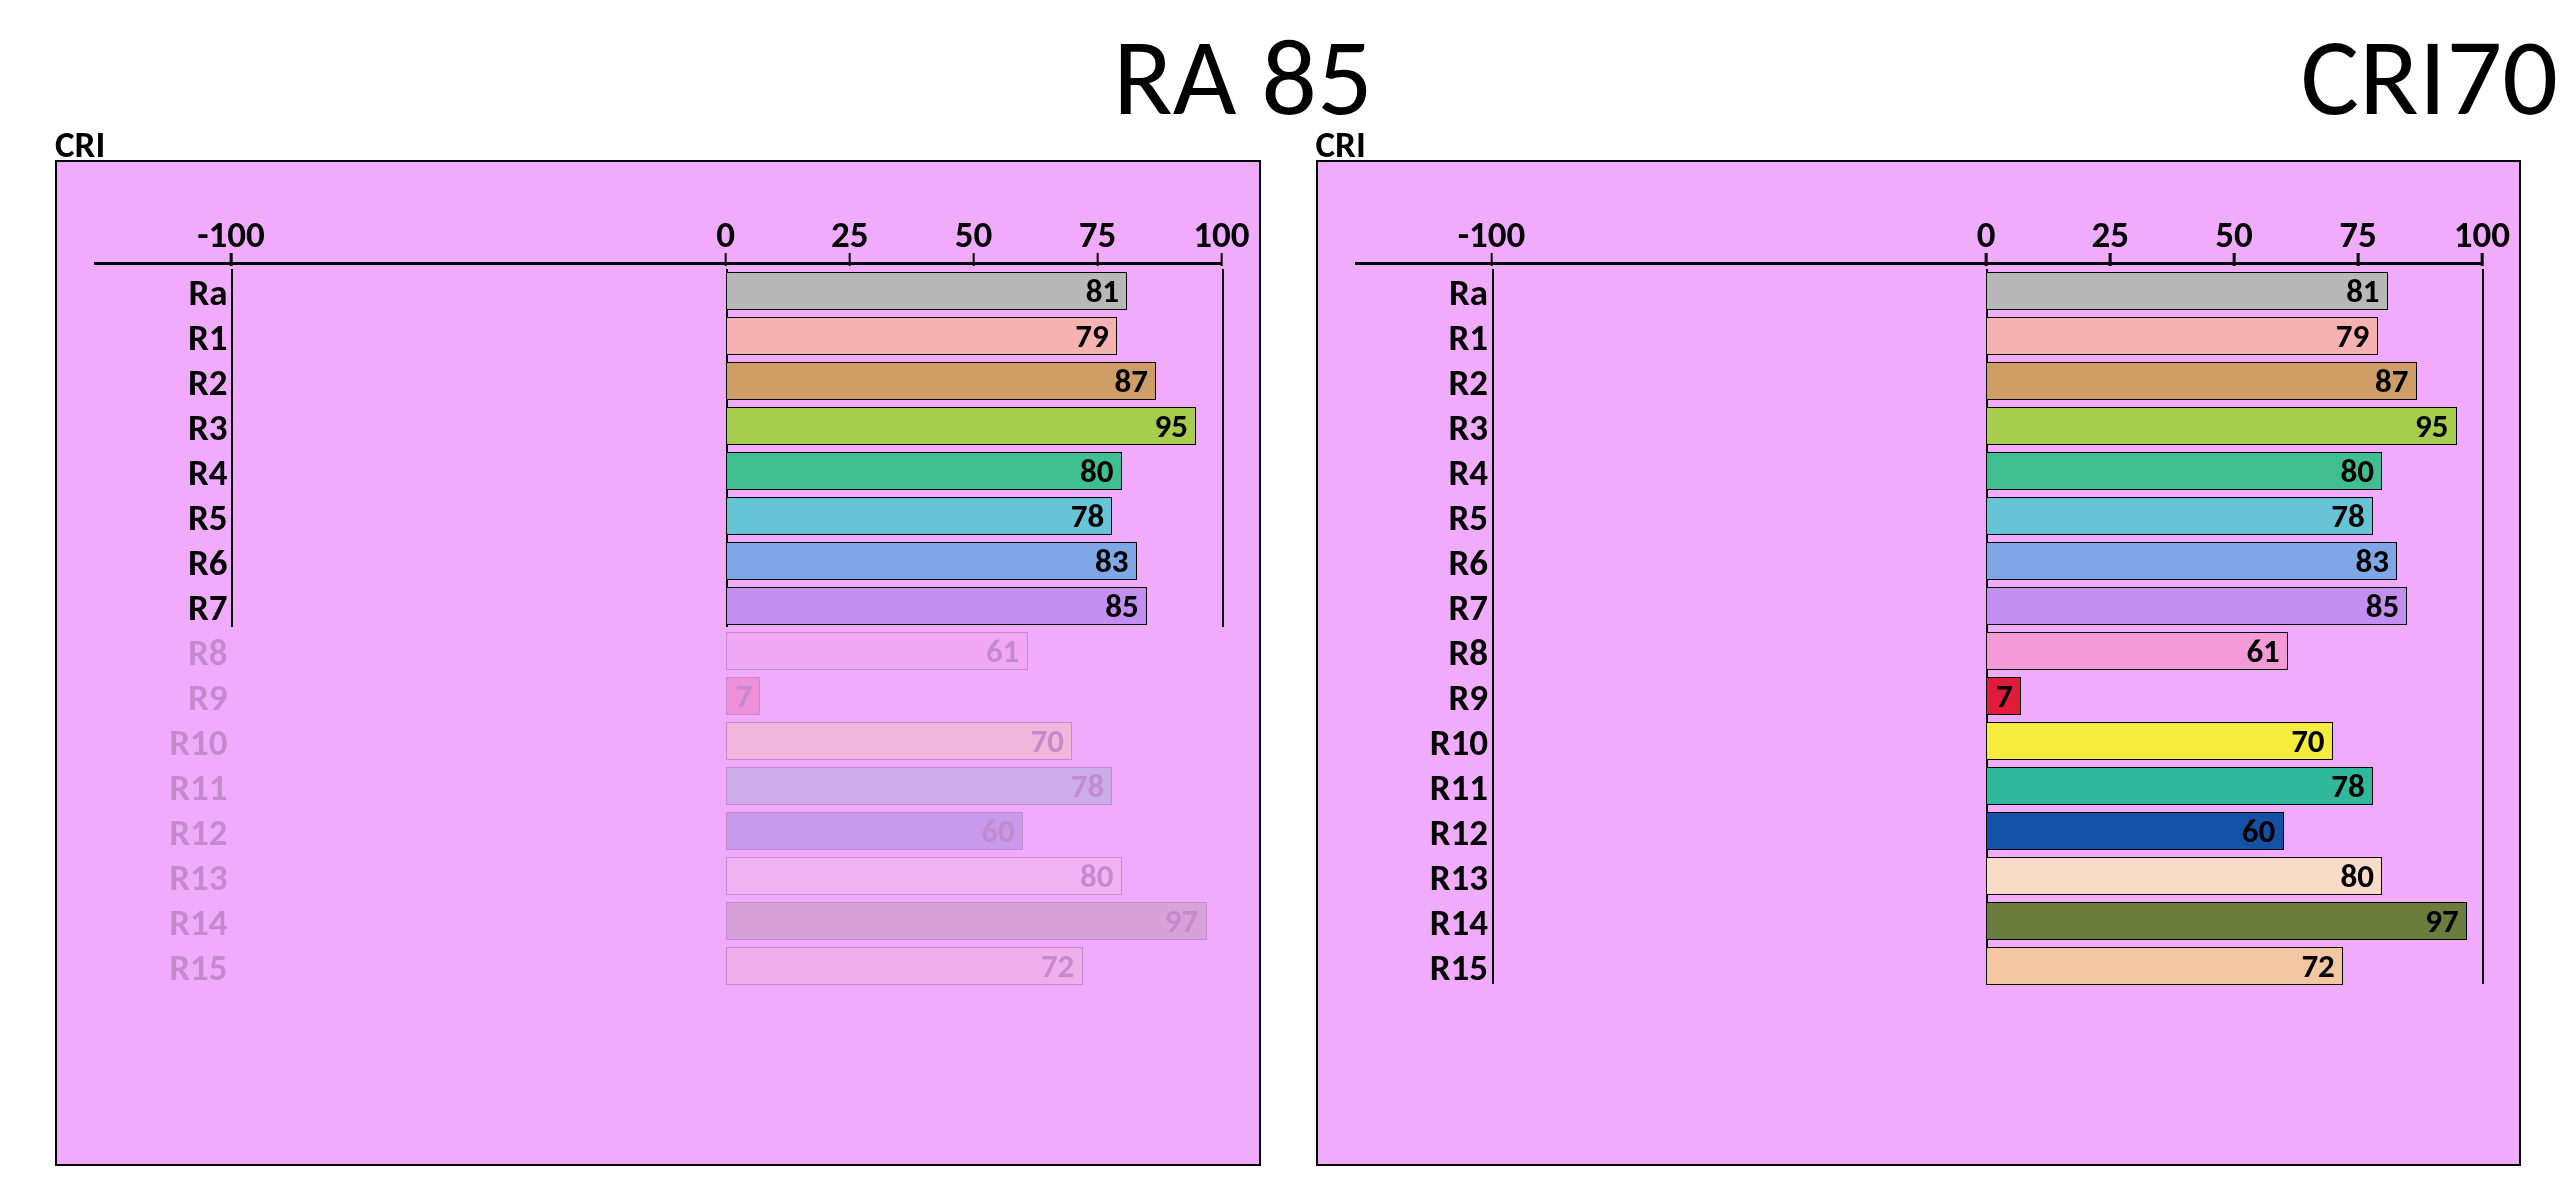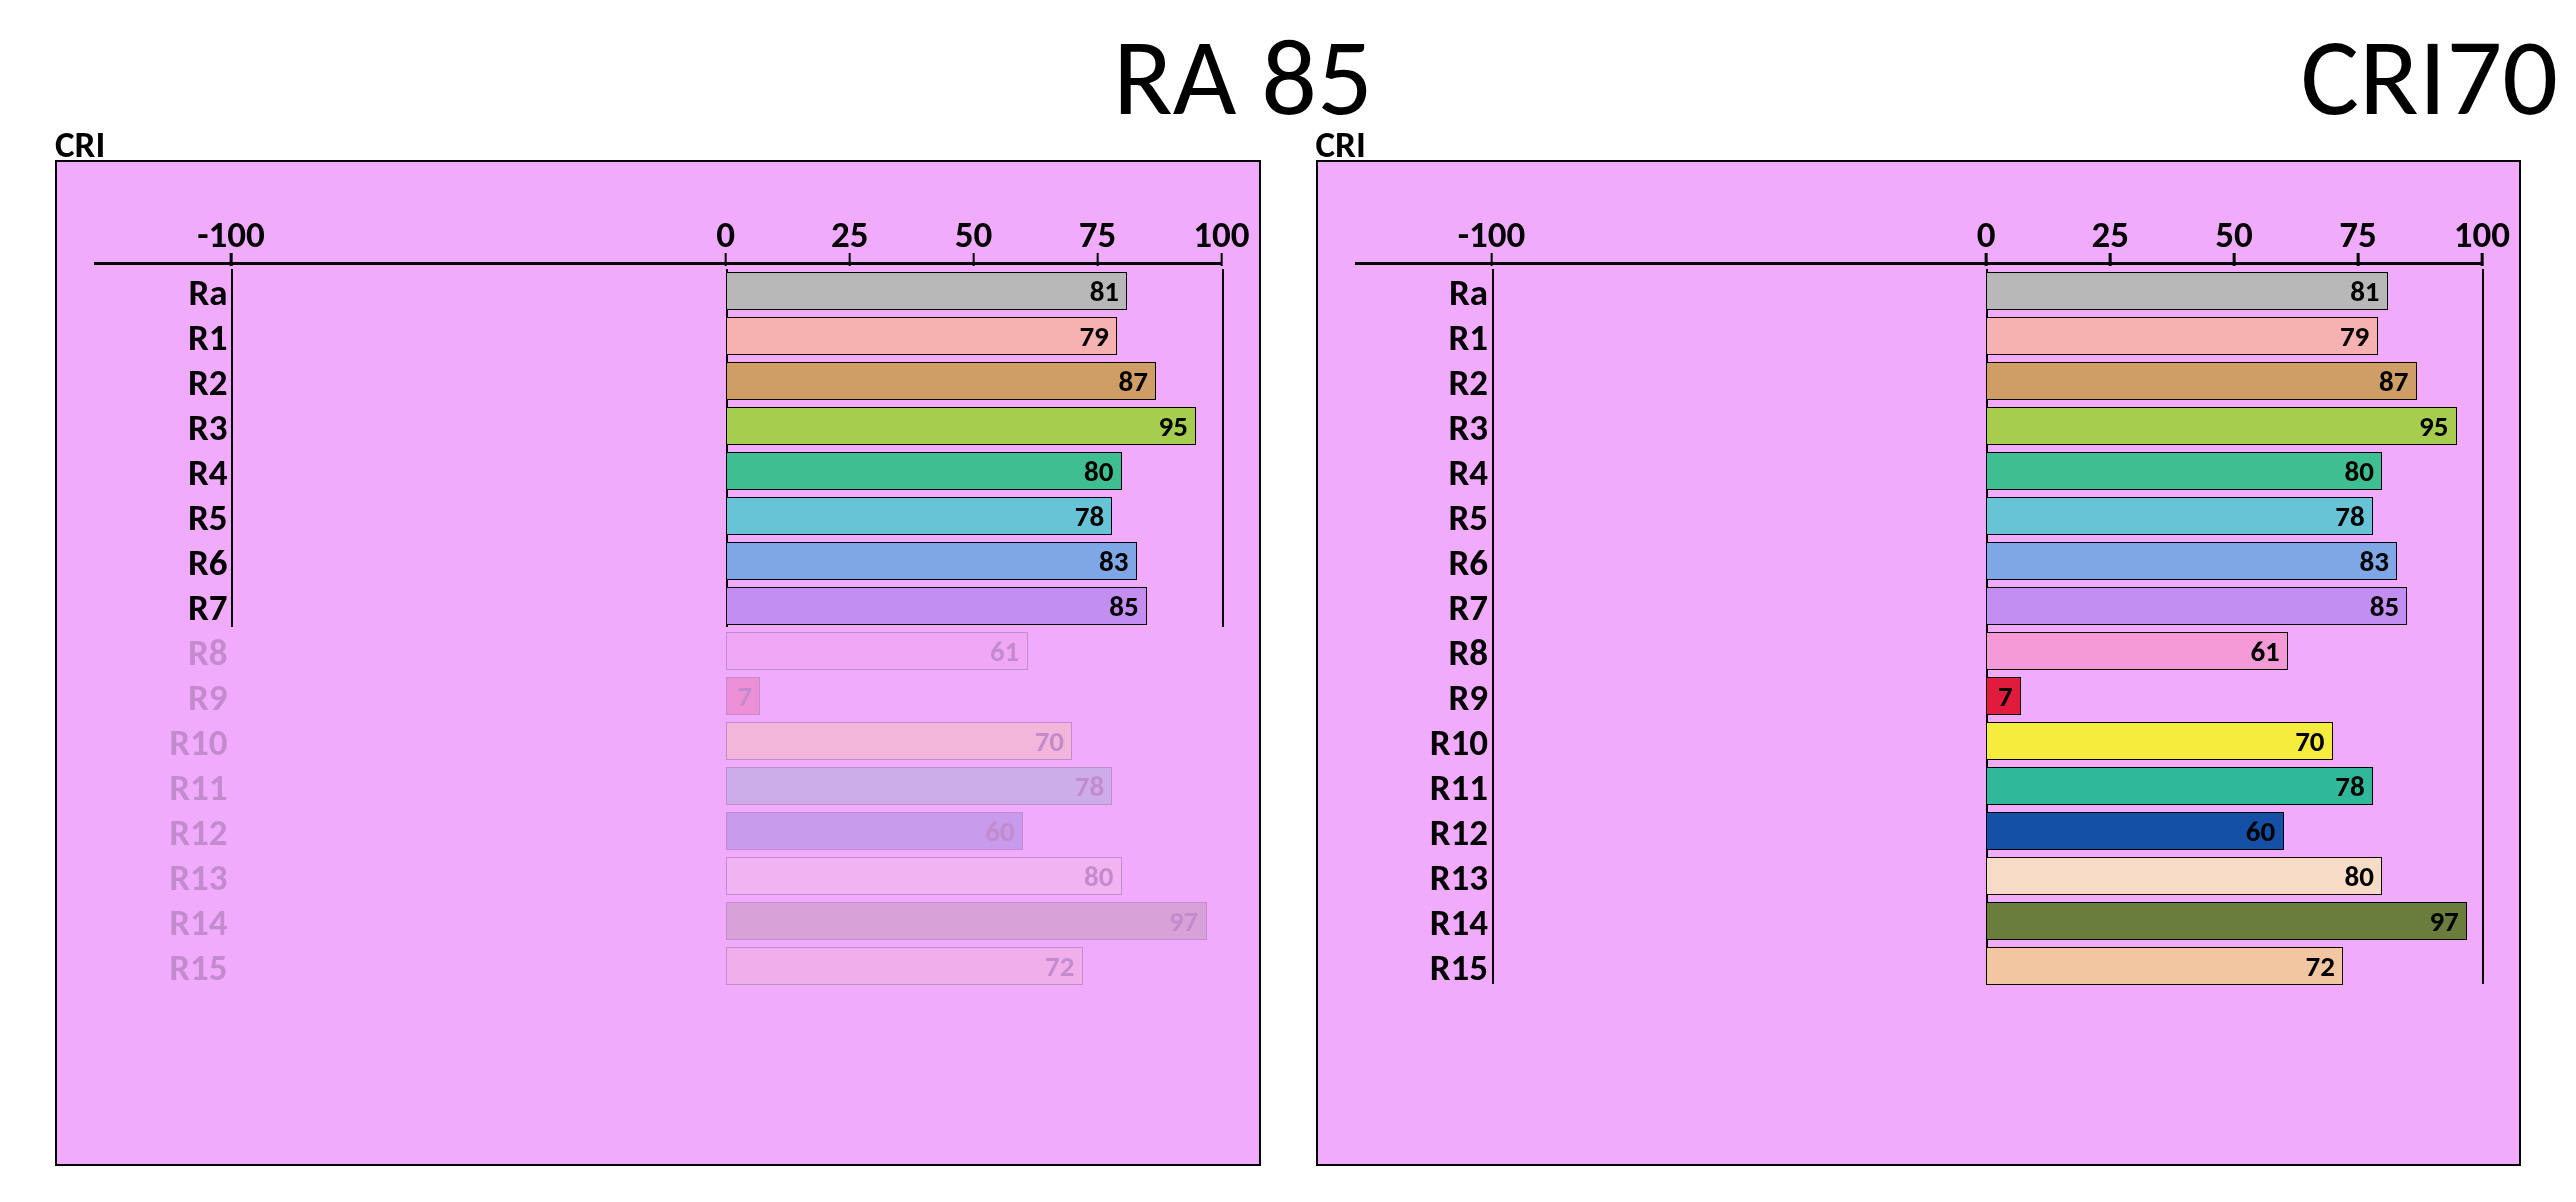--- a/index.html
+++ b/index.html
@@ -13,21 +13,21 @@
   .chart-frame{position:absolute;top:23px;left:0;right:0;bottom:0;border:2.7px solid #000;background:#f0abfc}
   .plot{position:absolute;top:50px;left:37px;right:37px;bottom:55px}
   .axis-area{position:relative;height:57px}
   .axis-tick{position:absolute;top:0;font-size:37px;font-weight:700;transform:translateX(-50%)}
   .axis-line{position:absolute;left:0;right:0;background:#000}
   .bars-area{position:relative}
   .row{position:relative;height:45px;display:flex;align-items:center}
   .row.faded{opacity:.18}
   .row-label{position:absolute;left:0;width:128px;text-align:right;font-size:37px;font-weight:700;top:50%;transform:translateY(-50%);padding-left:5.5px}
   .bar{position:absolute;height:38px;top:2.7px;border:1.8px solid #000;box-sizing:border-box;display:flex;align-items:center;justify-content:flex-end;padding-right:7.3px}
-  .bar-val{font-size:29px;font-weight:700}
+  .bar-val{font-size:33px;font-weight:700}
 </style>
 </head>
 <body>
 <div class="page">
 
 <div class="titles">
   <div class="title-left">RA 85</div>
   <div class="title-right">CRI70</div>
 </div>
 

